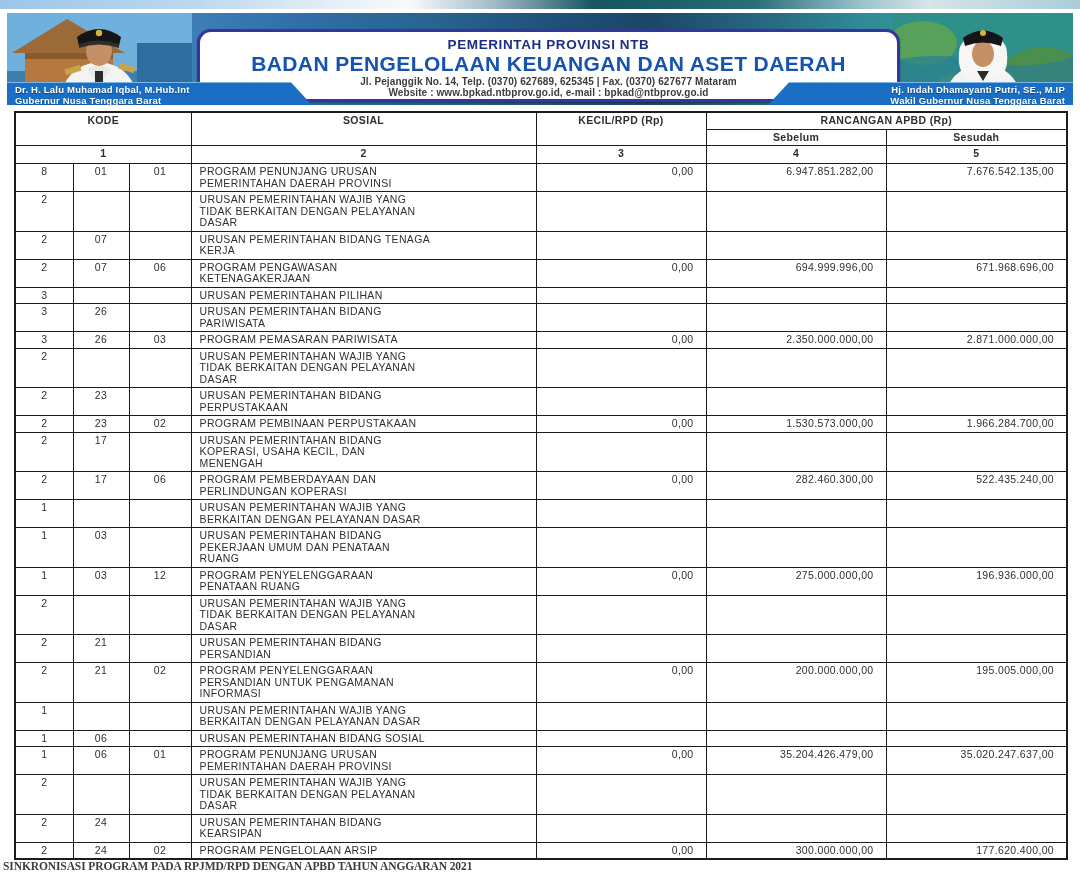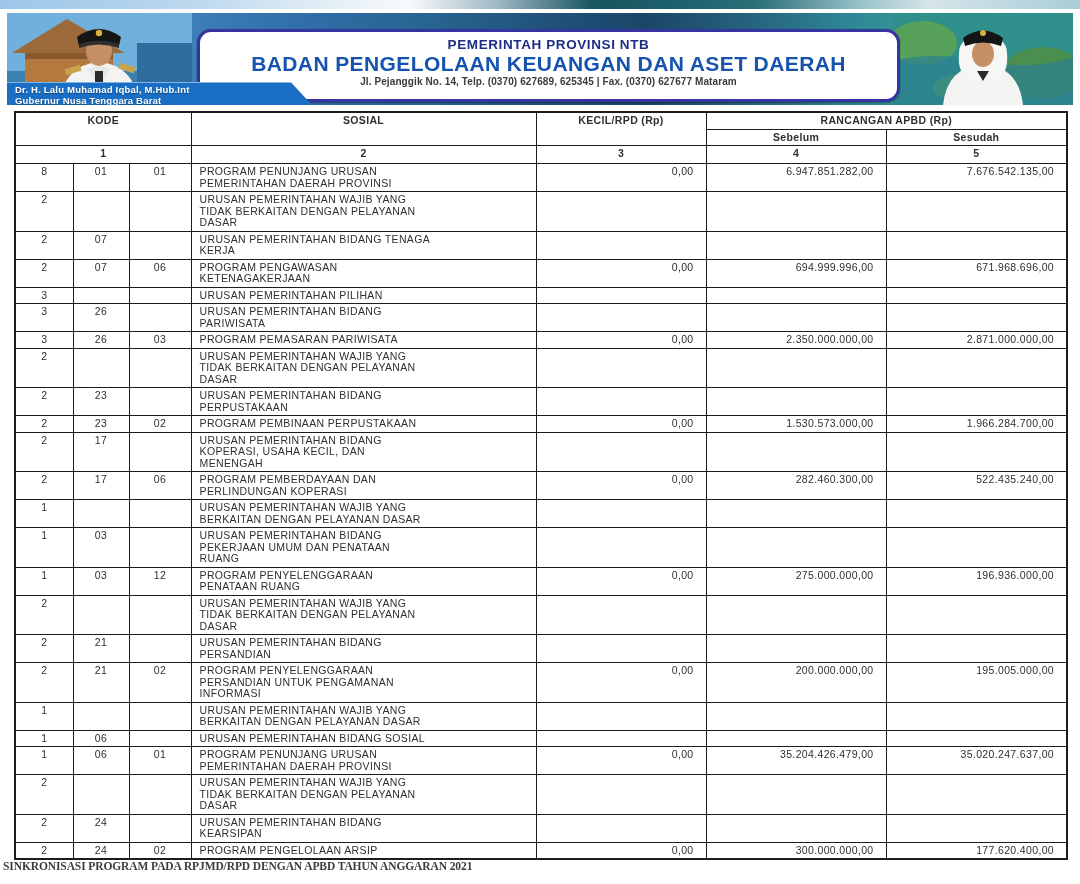--- a/index.html
+++ b/index.html
@@ -131,25 +131,30 @@
           <circle cx="90" cy="20" r="3" fill="#d9b23c"></circle>
           <path d="M84 58 L90 68 L96 58 Z" fill="#2b2b2b"></path>
         </g>
       </svg>
     </div>
 
     <div class="title-box">
       <div class="t1">PEMERINTAH PROVINSI NTB</div>
       <div class="t2">BADAN PENGELOLAAN KEUANGAN DAN ASET DAERAH</div>
       <div class="t3">Jl. Pejanggik No. 14, Telp. (0370) 627689, 625345 | Fax. (0370) 627677 Mataram</div>
+      <div class="t4">Website : www.bpkad.ntbprov.go.id, e-mail : bpkad@ntbprov.go.id</div>
     </div>
 
     <div class="name-band left-band">
       <div>Dr. H. Lalu Muhamad Iqbal, M.Hub.Int</div>
       <div>Gubernur Nusa Tenggara Barat</div>
+    </div>
+    <div class="name-band right-band">
+      <div>Hj. Indah Dhamayanti Putri, SE., M.IP</div>
+      <div>Wakil Gubernur Nusa Tenggara Barat</div>
     </div>
   </div>
 
   <table class="main">
     <colgroup>
       <col style="width:58px">
         <col style="width:56px">
         <col style="width:62px">
       <col style="width:345px">
         <col style="width:170px">

